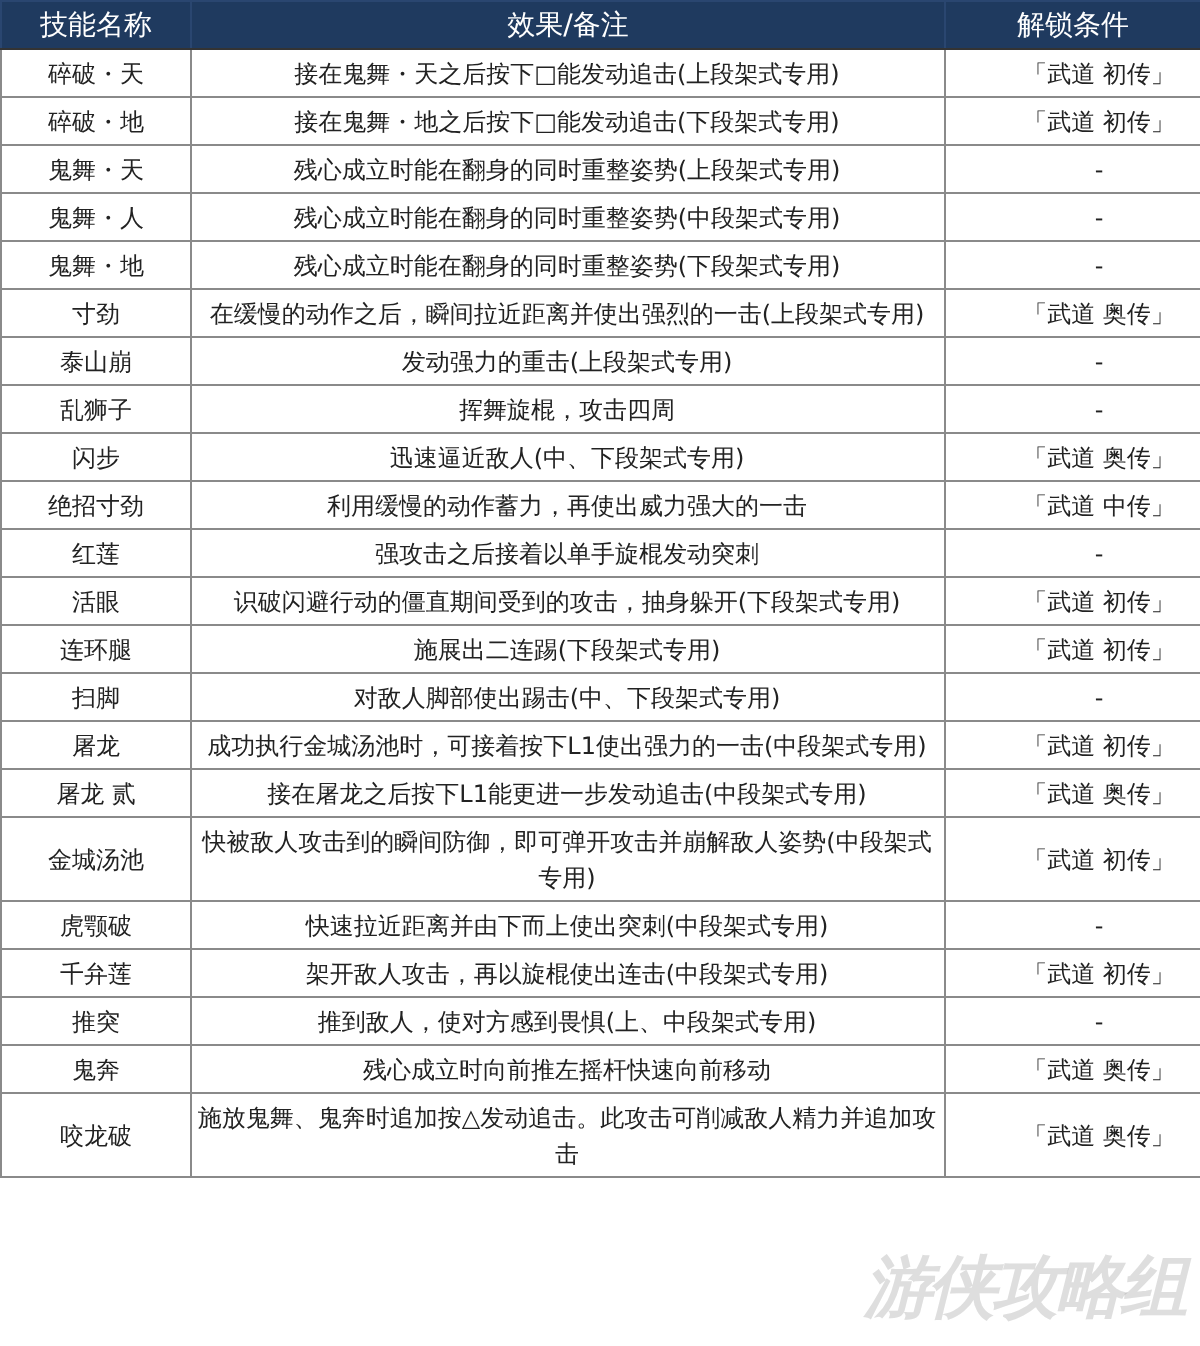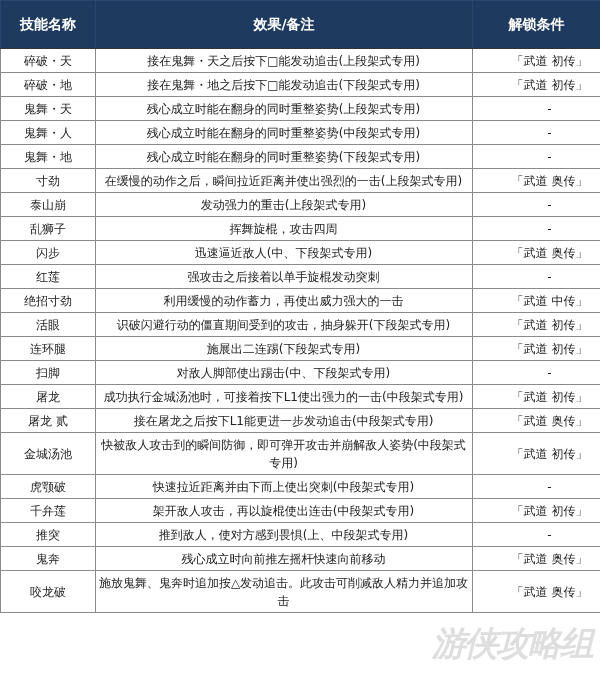--- a/index.html
+++ b/index.html
@@ -11,24 +11,24 @@
     font-family: "DejaVu Sans", "Liberation Sans", sans-serif;
     font-size: 12px;
     color: #222;
   }
   table.skills col.c1 { width: 95px; }
   table.skills col.c2 { width: 377px; }
   table.skills col.c3 { width: 128px; }
   table.skills th {
     background: #1f3a5f;
     color: #ffffff;
-    font-weight: bold;
+    font-weight: normal;
     font-size: 14px;
     height: 23px;
-    padding: 12px;
+    padding: 0;
     border: 1px solid #2a4670;
     border-bottom: 1px solid #333;
     text-align: center;
   }
   table.skills td {
     border: 1px solid #8a8a8a;
     height: 23px;
     padding: 0 3px;
     line-height: 18px;
     vertical-align: middle;
@@ -106,28 +106,28 @@
         <td class="name">乱狮子</td>
         <td class="effect">挥舞旋棍，攻击四周</td>
         <td class="unlock">-</td>
       </tr>
       <tr>
         <td class="name">闪步</td>
         <td class="effect">迅速逼近敌人(中、下段架式专用)</td>
         <td class="unlock">「武道 奥传」</td>
       </tr>
       <tr>
+        <td class="name">绝招寸劲</td>
+        <td class="effect">利用缓慢的动作蓄力，再使出威力强大的一击</td>
+        <td class="unlock">「武道 中传」</td>
+      </tr>
+      <tr>
         <td class="name">红莲</td>
         <td class="effect">强攻击之后接着以单手旋棍发动突刺</td>
         <td class="unlock">-</td>
-      </tr>
-      <tr>
-        <td class="name">绝招寸劲</td>
-        <td class="effect">利用缓慢的动作蓄力，再使出威力强大的一击</td>
-        <td class="unlock">「武道 中传」</td>
       </tr>
       <tr>
         <td class="name">活眼</td>
         <td class="effect">识破闪避行动的僵直期间受到的攻击，抽身躲开(下段架式专用)</td>
         <td class="unlock">「武道 初传」</td>
       </tr>
       <tr>
         <td class="name">连环腿</td>
         <td class="effect">施展出二连踢(下段架式专用)</td>
         <td class="unlock">「武道 初传」</td>

